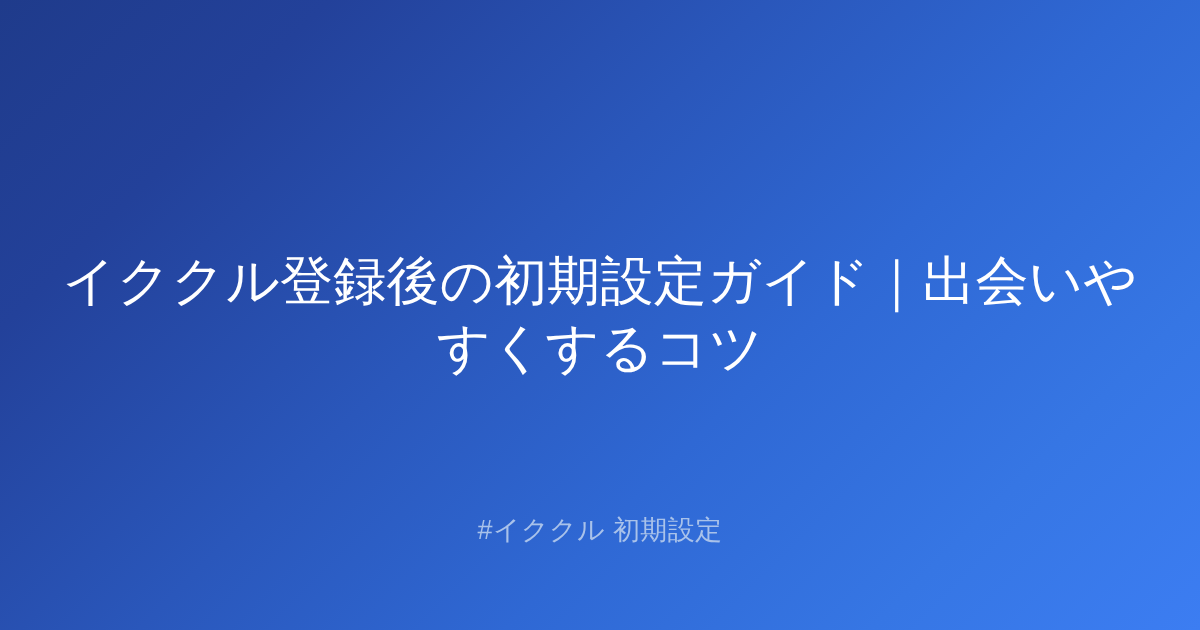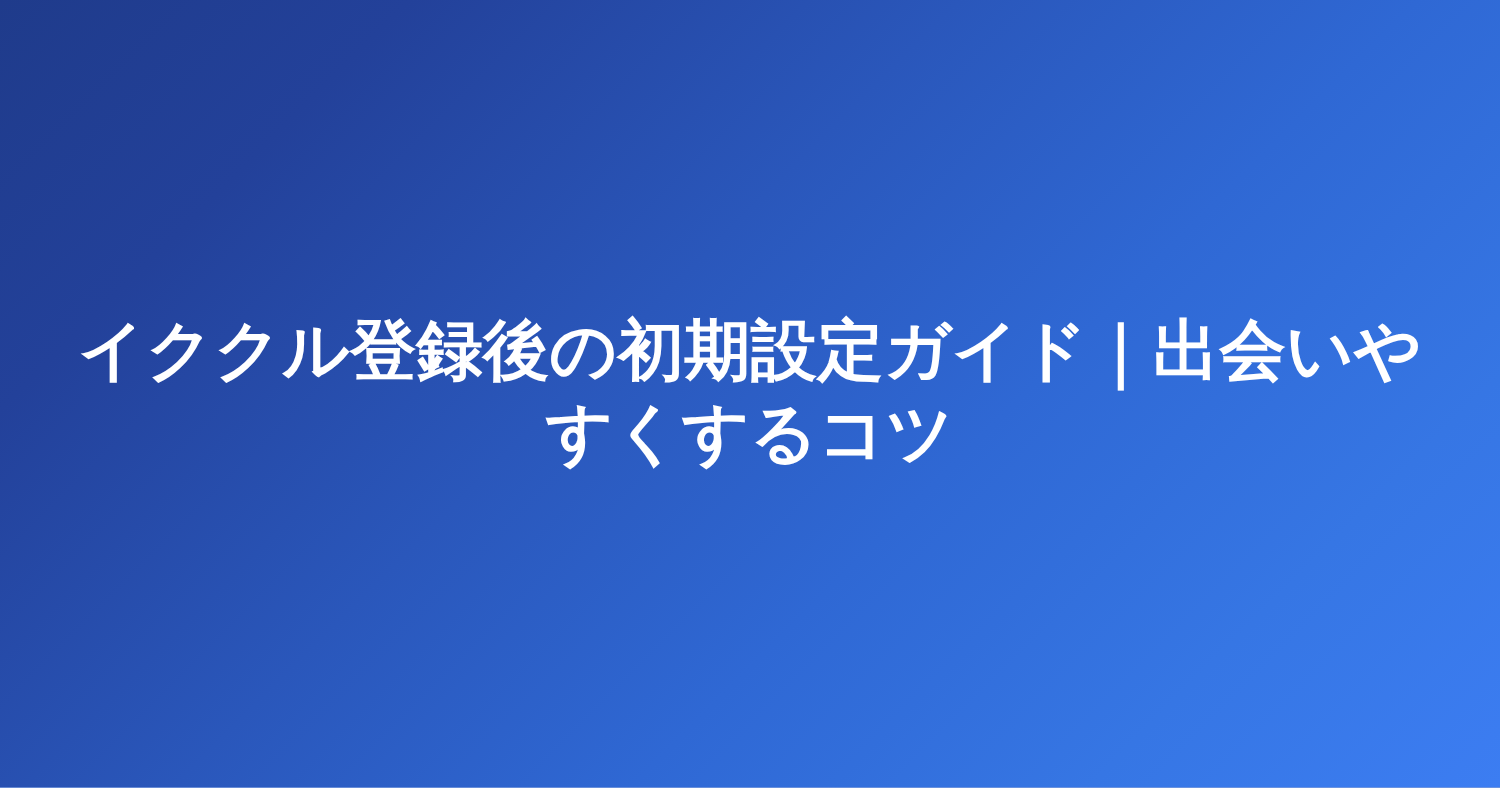--- a/index.html
+++ b/index.html
@@ -50,21 +50,21 @@
     box-sizing: border-box;
     pointer-events: none;
   }
 
   .og-title {
     margin: 0;
     width: 100%;
     max-width: 1092px;
     font-size: 53px;
     line-height: 1.26;
-    font-weight: 700;
+    font-weight: 400;
     color: #ffffff;
     text-align: center;
     letter-spacing: 0.2px;
     word-break: break-word;
     font-family: "Liberation Sans", "DejaVu Sans", sans-serif;
   }
 
   
   .tag-wrap {
     position: absolute;
@@ -92,14 +92,17 @@
 </style>
 </head>
 <body>
 
 <div class="og-card">
 
   <div class="title-wrap">
     <h1 class="og-title">イククル登録後の初期設定ガイド｜出会いやすくするコツ</h1>
   </div>
 
+  <div class="tag-wrap">
+    <p class="og-tag">#イククル 初期設定</p>
+  </div>
 
 </div>
 
 </body></html>

